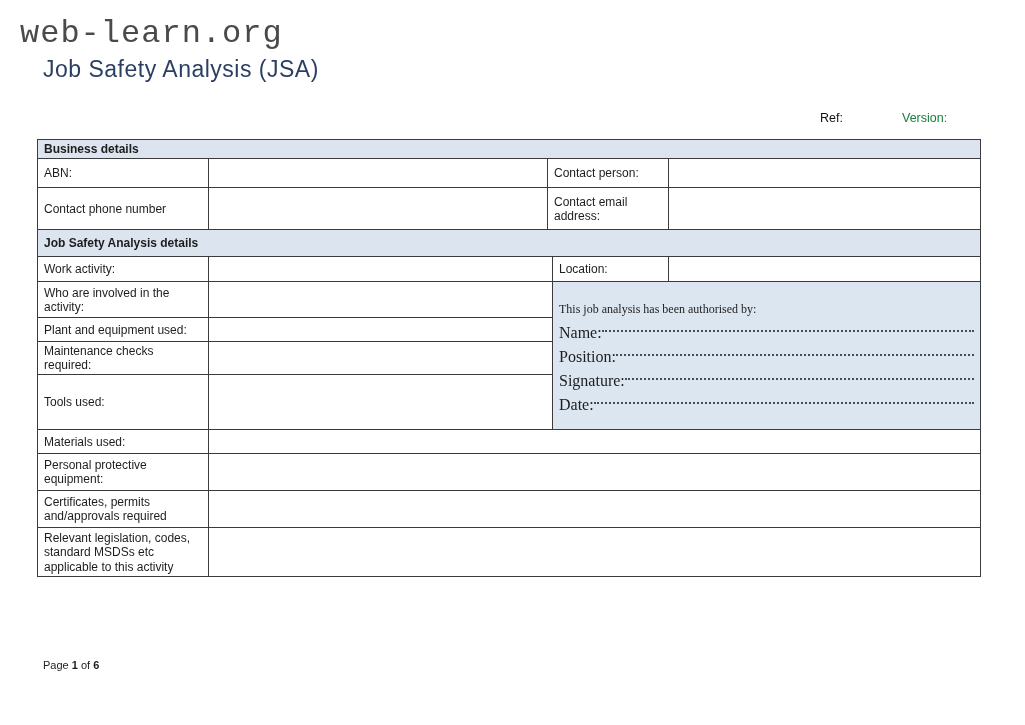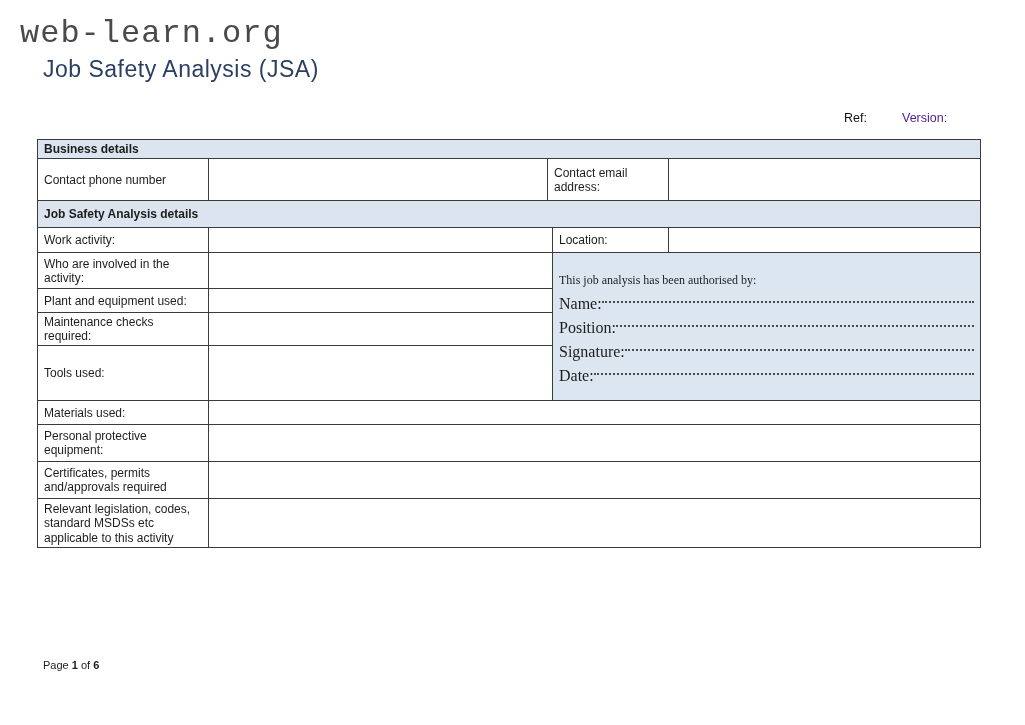--- a/index.html
+++ b/index.html
@@ -31,31 +31,31 @@
     left: 43px;
     top: 56px;
     font-size: 23px;
     font-weight: 500;
     color: #2b3f63;
     letter-spacing: 0.5px;
     white-space: nowrap;
   }
   .ref-label {
     position: absolute;
-    left: 844px;
+    left: 820px;
     top: 111px;
     font-size: 12.5px;
     color: #111;
   }
   .version-label {
     position: absolute;
     left: 902px;
     top: 111px;
     font-size: 12.5px;
-    color: #4c1d95;
+    color: #15803d;
     text-align: center;
   }
   .form-wrap {
     position: absolute;
     left: 37px;
     top: 139px;
     width: 943px;
   }
   table.form {
     border-collapse: collapse;
@@ -127,20 +127,26 @@
     <colgroup>
       <col style="width:171px">
         <col style="width:339px">
         <col style="width:121px">
         <col style="width:312px">
     </colgroup>
     <tbody>
         <tr style="height:16px">
       <td class="sect" colspan="4">Business details</td>
     </tr>
+    <tr style="height:29px">
+      <td>ABN:</td>
+      <td></td>
+      <td>Contact person:</td>
+      <td></td>
+    </tr>
     <tr style="height:42px">
       <td>Contact phone number</td>
       <td></td>
       <td>Contact email address:</td>
       <td></td>
     </tr>
   </tbody>
     </table>
 
   <table class="form jsa">

